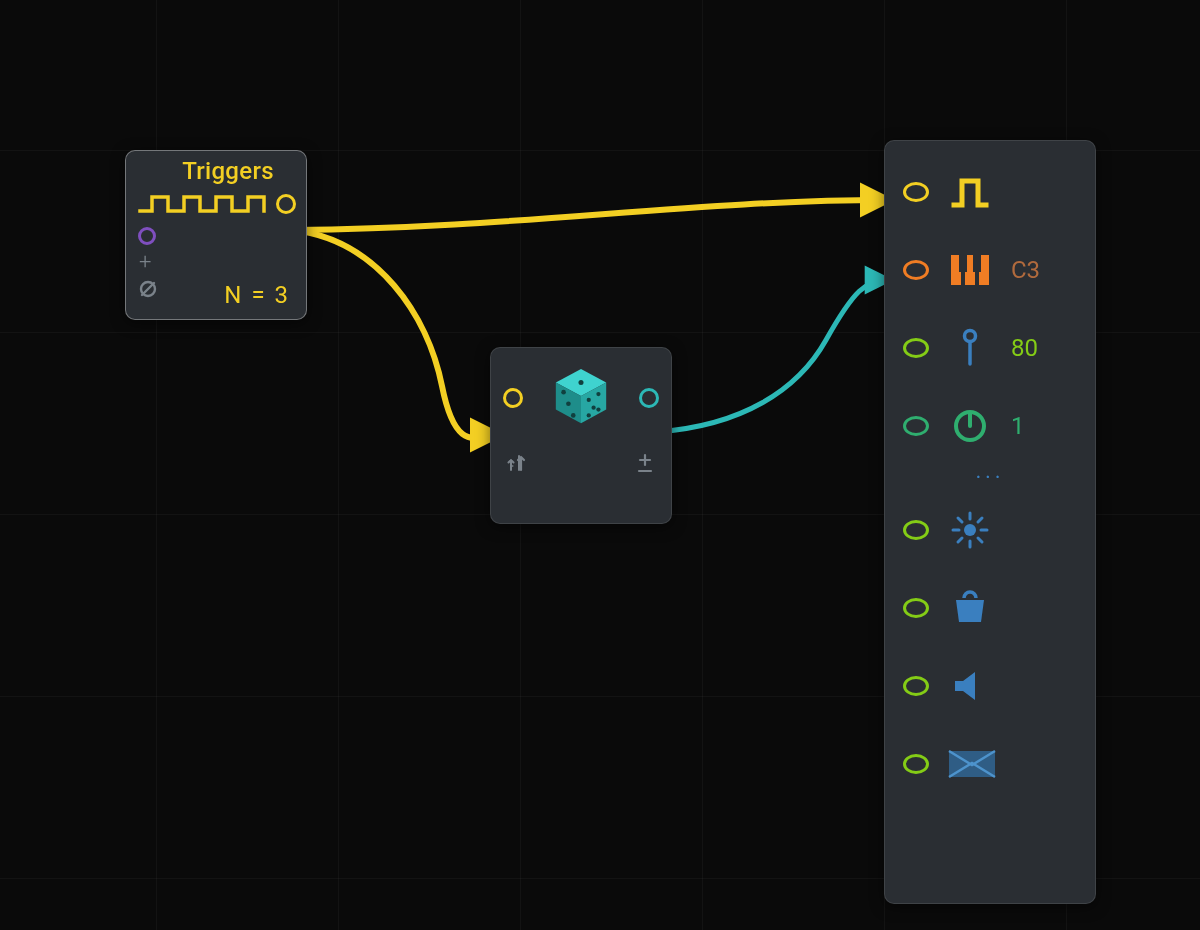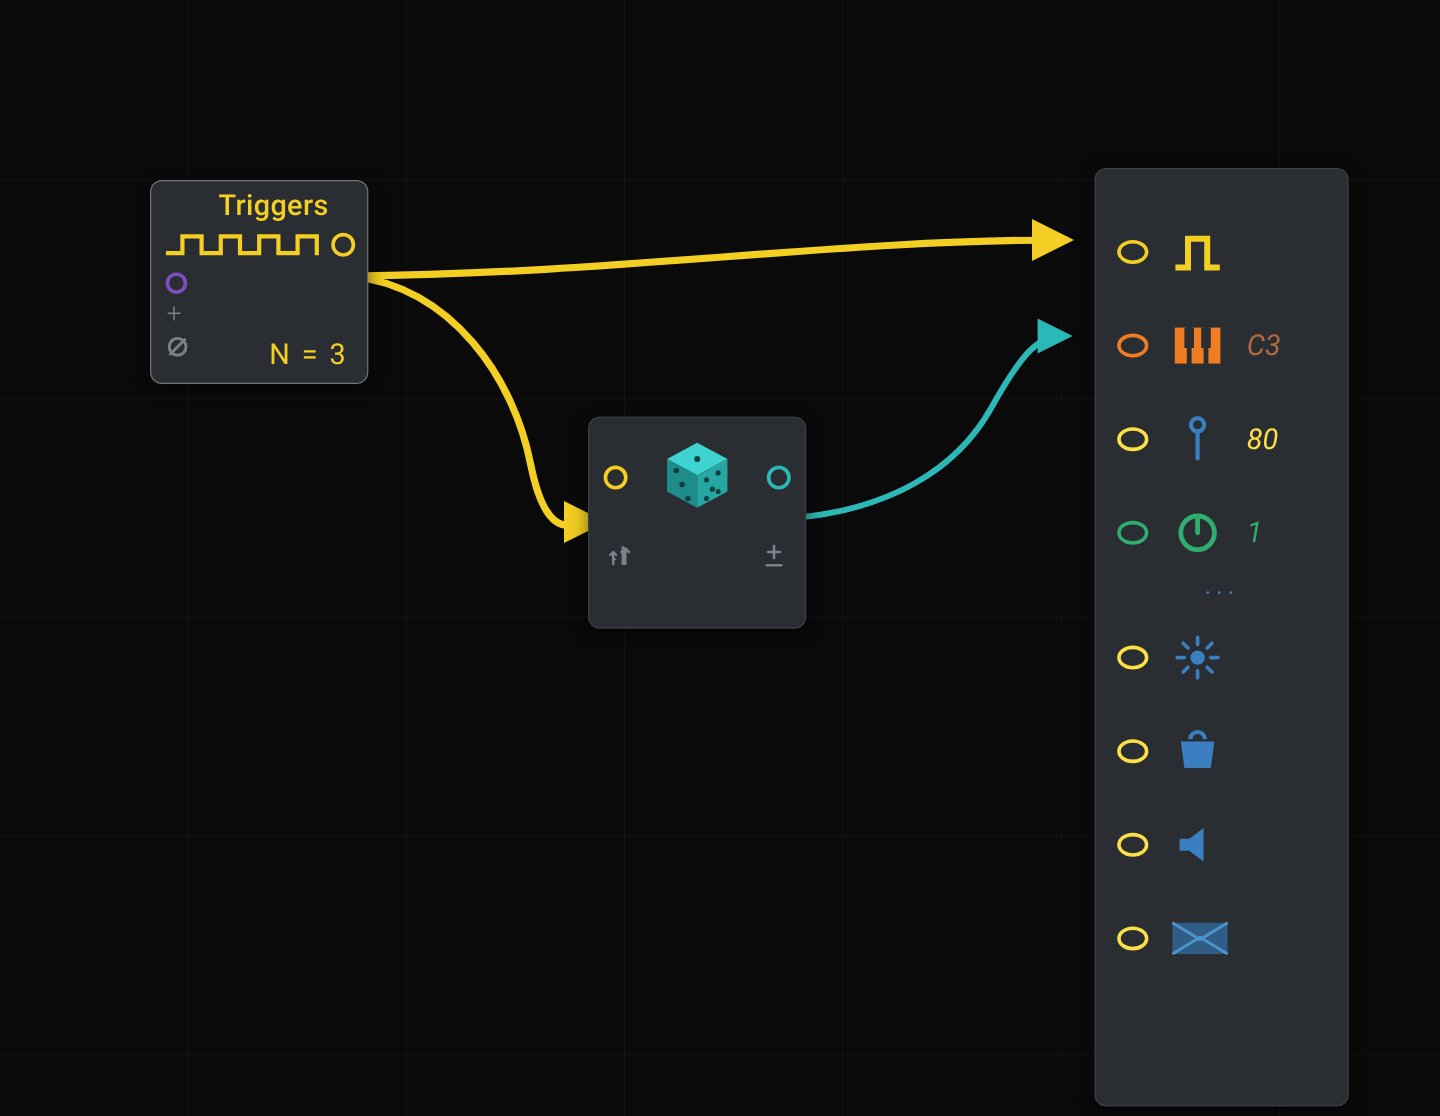--- a/index.html
+++ b/index.html
@@ -113,26 +113,25 @@
     display: flex;
     align-items: center;
     justify-content: space-between;
     padding: 14px 16px 0 16px;
     color: #7a828a;
   }
   #dice .foot svg { display:block; }
 
   
   #output {
-    left: 912px;
+    left: 884px;
     top: 140px;
     width: 210px;
     height: 750px;
-    padding-top: 30px;
-    font-style: italic;
+    padding-top: 12px;
   }
   #output .row {
     display: flex;
     align-items: center;
     gap: 18px;
     padding: 0 18px;
     height: 78px;
   }
   #output .row .port { flex: 0 0 20px; }
   #output .row .iconcell {
@@ -141,21 +140,21 @@
     align-items: center;
     justify-content: center;
   }
   #output .row .valcell {
     flex: 1 1 auto;
     font-size: 24px;
     text-align: left;
   }
   .c-yellow { color: #f3cf23; }
   .c-orange { color: #f07d24; }
-  .c-blue   { color: #fde047; }
+  .c-blue   { color: #84cc16; }
   .c-green  { color: #2fae6f; }
   .c-teal   { color: #2cb8b6; }
   .c-purple { color: #7f4fbf; }
 
   .dots-row {
     text-align: center;
     color: #3a7fbf;
     font-size: 22px;
     letter-spacing: 4px;
     height: 26px;

